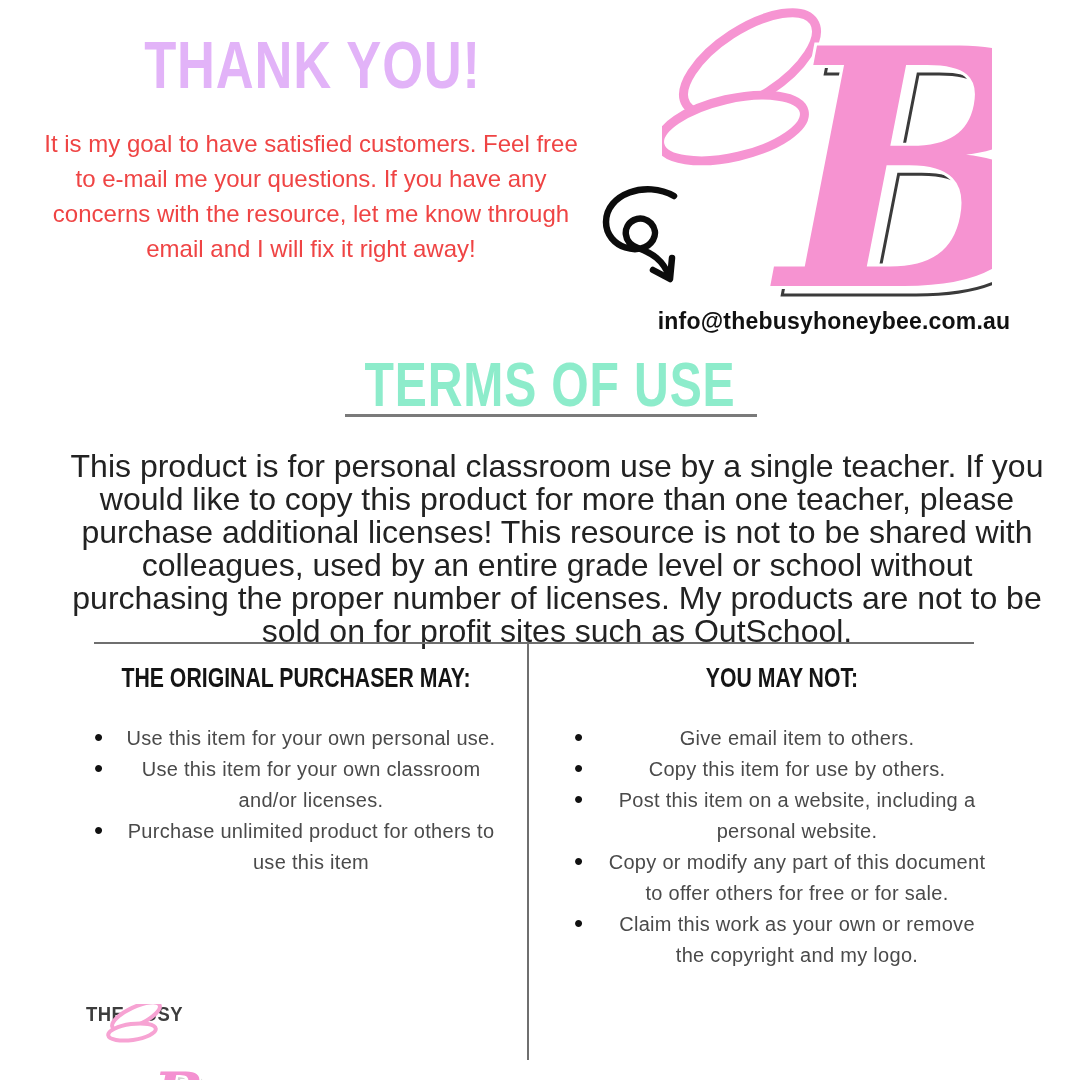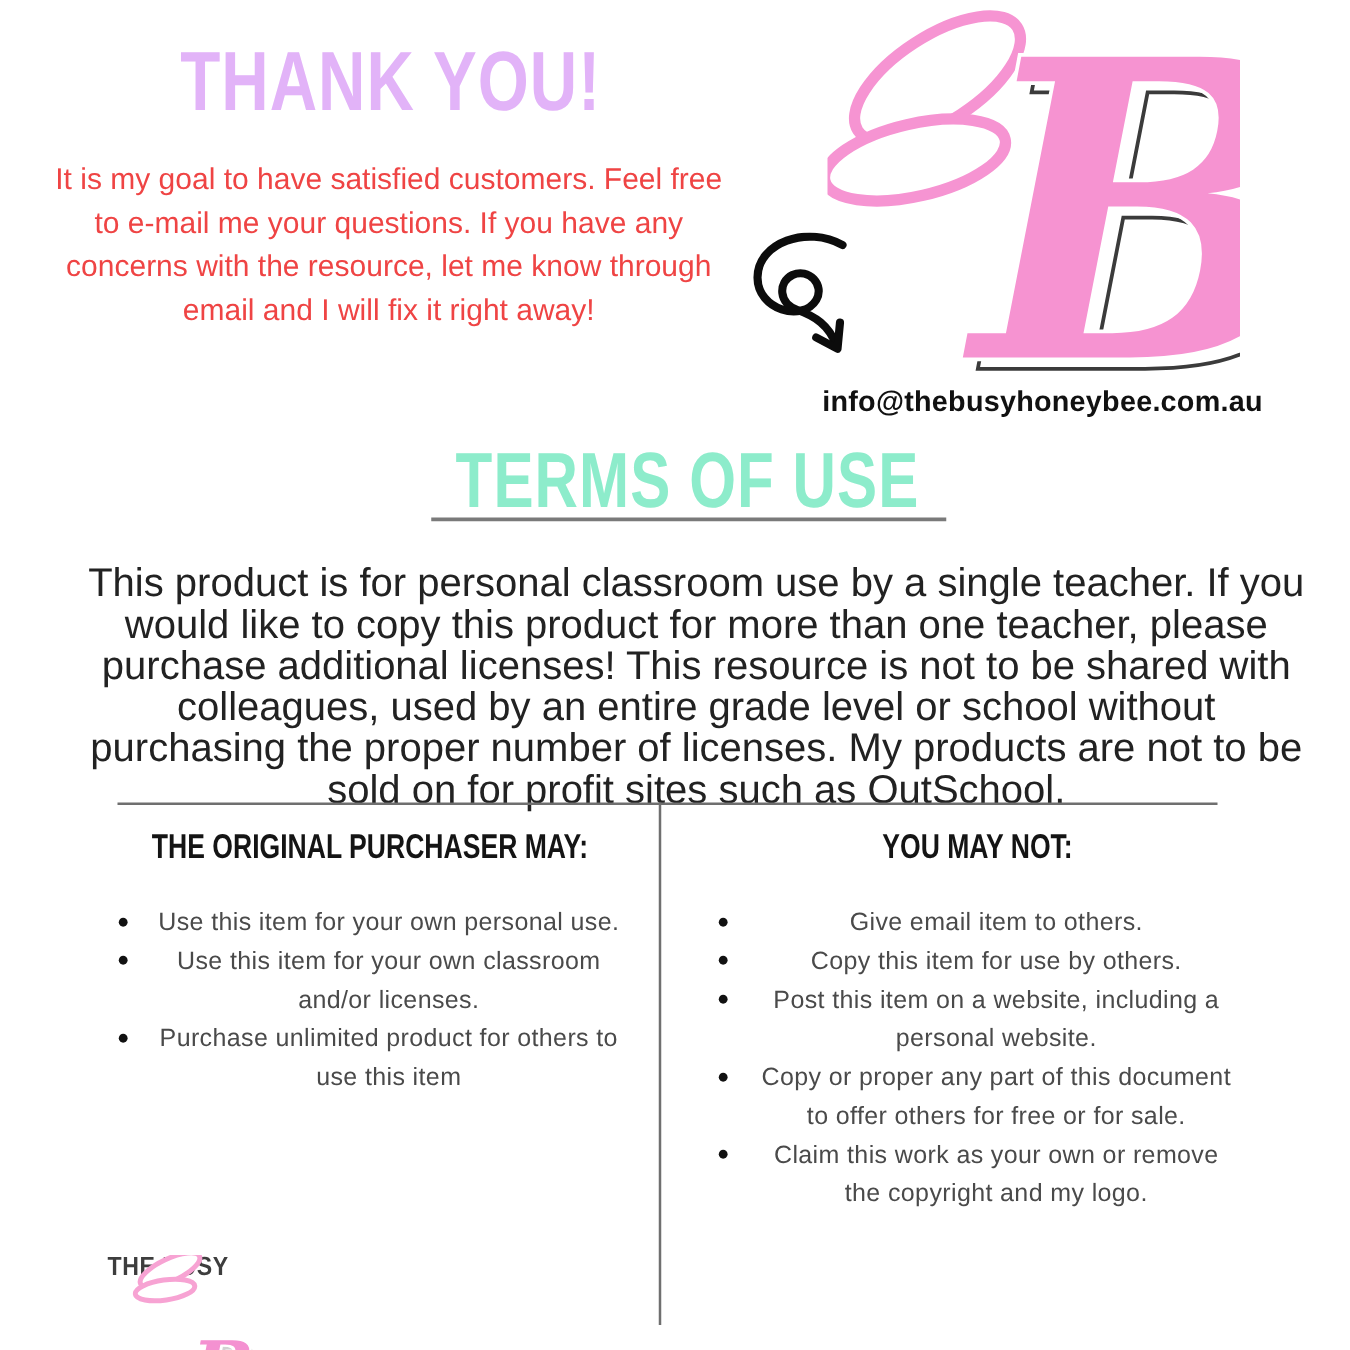--- a/index.html
+++ b/index.html
@@ -103,21 +103,21 @@
         <li>Purchase unlimited product for others to use this item</li>
       </ul>
   </div>
 
   <div class="col col-right">
     <div class="col-heading">YOU MAY NOT:</div>
     <ul>
         <li>Give email item to others.</li>
         <li>Copy this item for use by others.</li>
         <li>Post this item on a website, including a personal website.</li>
-        <li>Copy or proper any part of this document to offer others for free or for sale.</li>
+        <li>Copy or modify any part of this document to offer others for free or for sale.</li>
         <li>Claim this work as your own or remove the copyright and my logo.</li>
       </ul>
   </div>
 
   <div class="footer-logo">
     <div class="fl-busy">THE BUSY</div>
     <svg class="fl-wings" viewBox="0 0 64 42">
       <ellipse cx="30" cy="12" rx="26" ry="9" transform="rotate(-25 30 12)" fill="#ffffff" stroke="#f7a3d3" stroke-width="4"></ellipse>
       <ellipse cx="26" cy="28" rx="24" ry="8" transform="rotate(-8 26 28)" fill="#ffffff" stroke="#f7a3d3" stroke-width="4"></ellipse>
     </svg>

